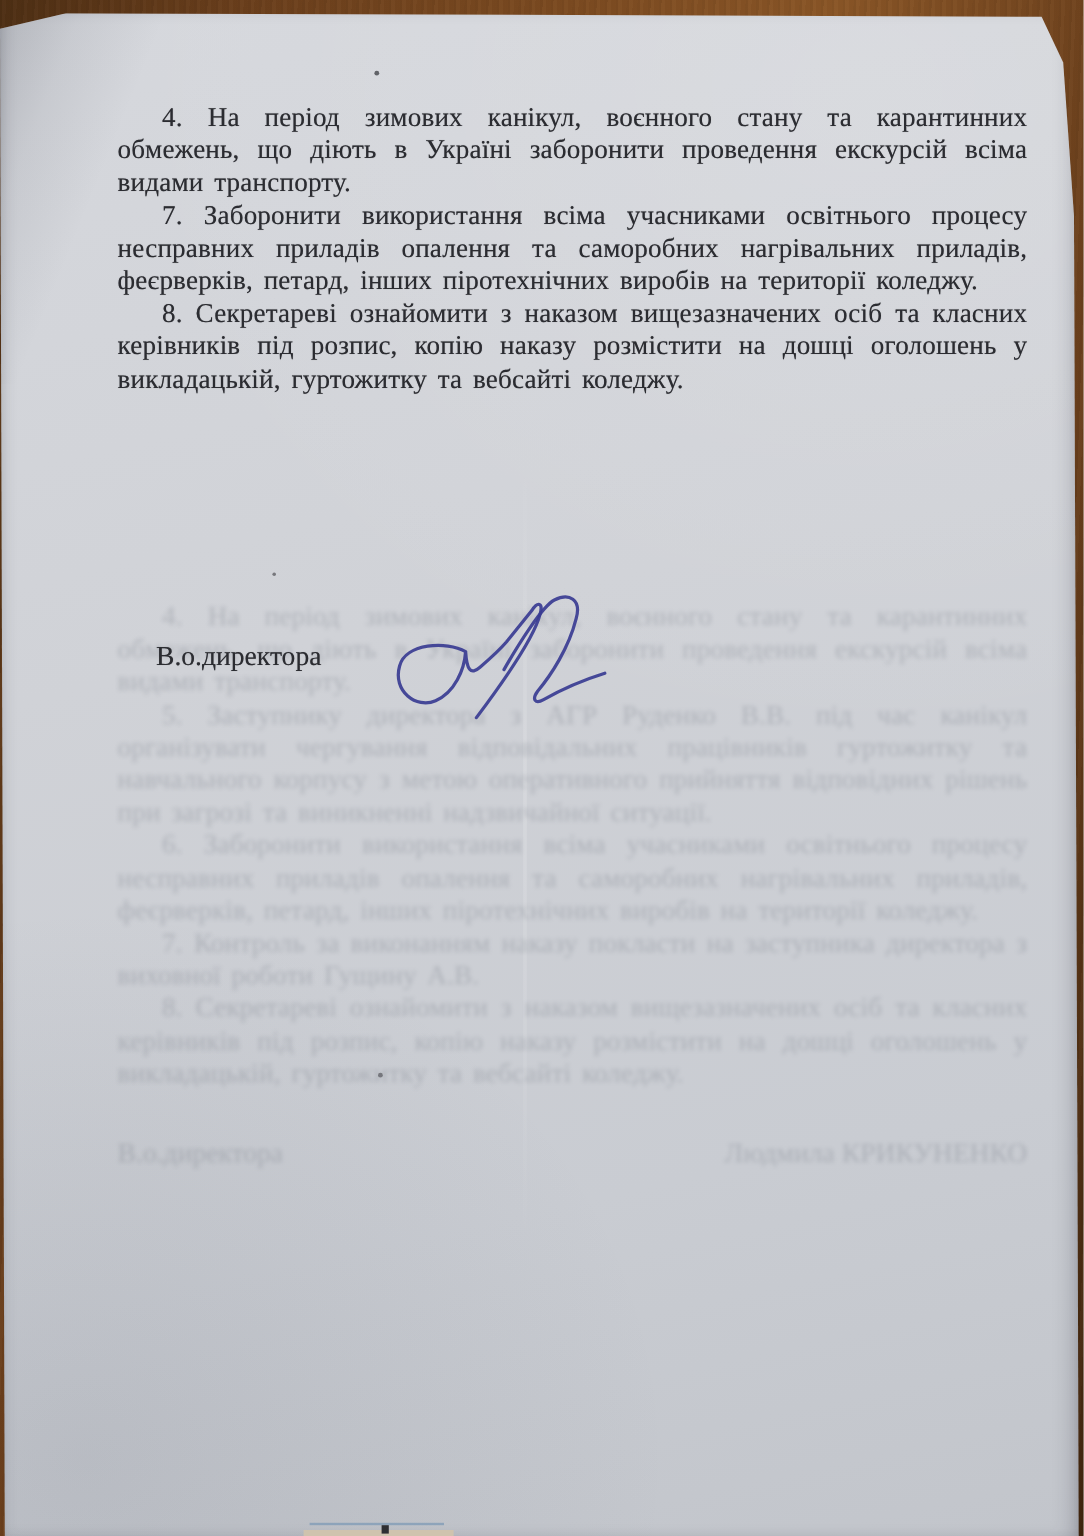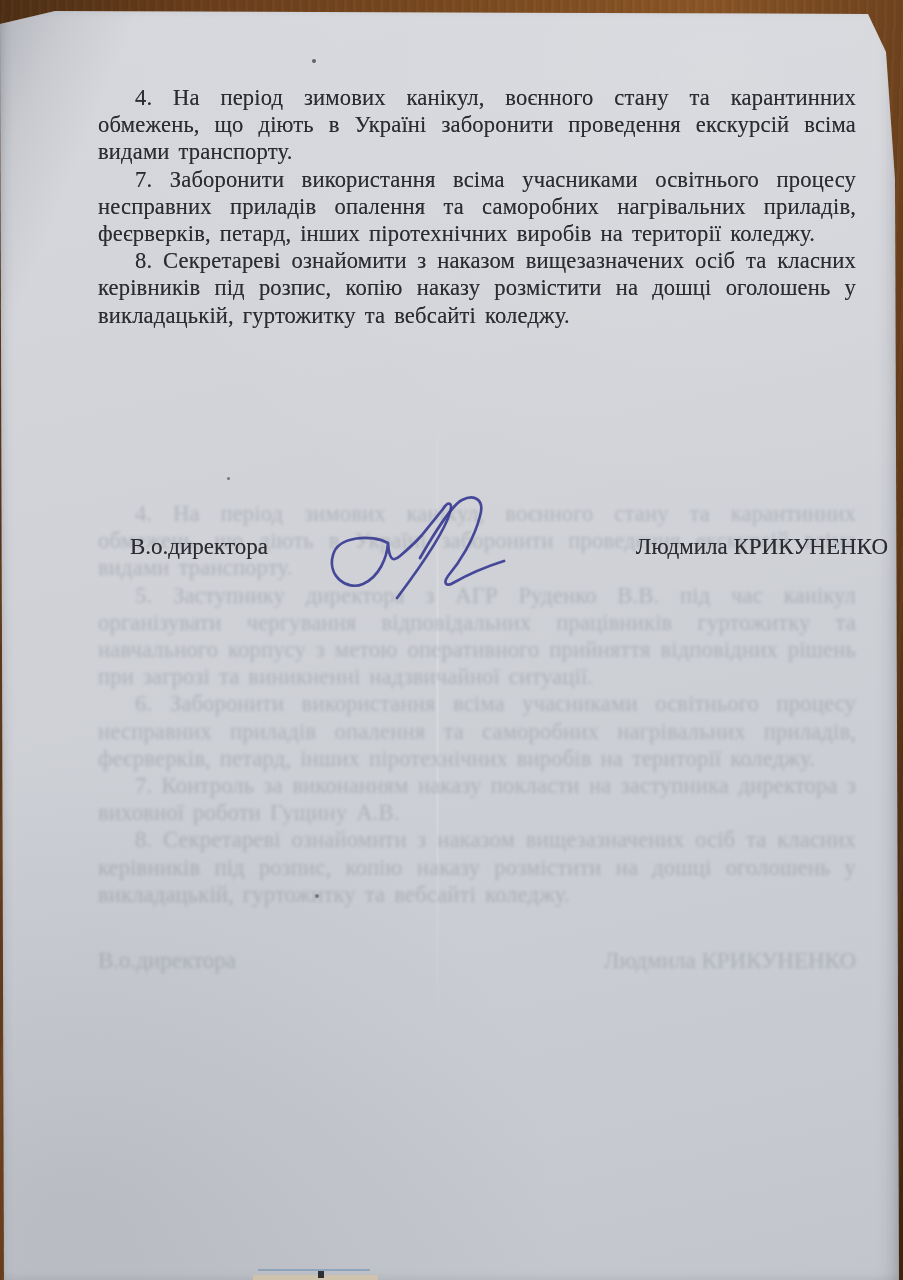--- a/index.html
+++ b/index.html
@@ -174,21 +174,20 @@
   </div>
 
   <div class="content">
     <p class="para">4. На період зимових канікул, воєнного стану та карантинних обмежень, що діють в Україні заборонити проведення екскурсій всіма видами транспорту.</p>
     <p class="para">7. Заборонити використання всіма учасниками освітнього процесу несправних приладів опалення та саморобних нагрівальних приладів, феєрверків, петард, інших піротехнічних виробів на території коледжу.</p>
     <p class="para">8. Секретареві ознайомити з наказом вищезазначених осіб та класних керівників під розпис, копію наказу розмістити на дошці оголошень у викладацькій, гуртожитку  та вебсайті коледжу.</p>
   </div>
 
   <div class="sig-row">
     <span>В.о.директора</span>
-    <span>Людмила КРИКУНЕНКО</span>
   </div>
 
   <svg class="sig-ink" viewBox="0 0 280 170" xmlns="http://www.w3.org/2000/svg" aria-hidden="true">
     <path d="M 88,55
              C 72,46 38,48 33,67
              C 27,88 47,103 63,96
              C 79,89 87,70 88,55
              C 89,70 92,75 100,68
              C 107,62 116,54 122,47
              C 130,37 139,26 143,21

